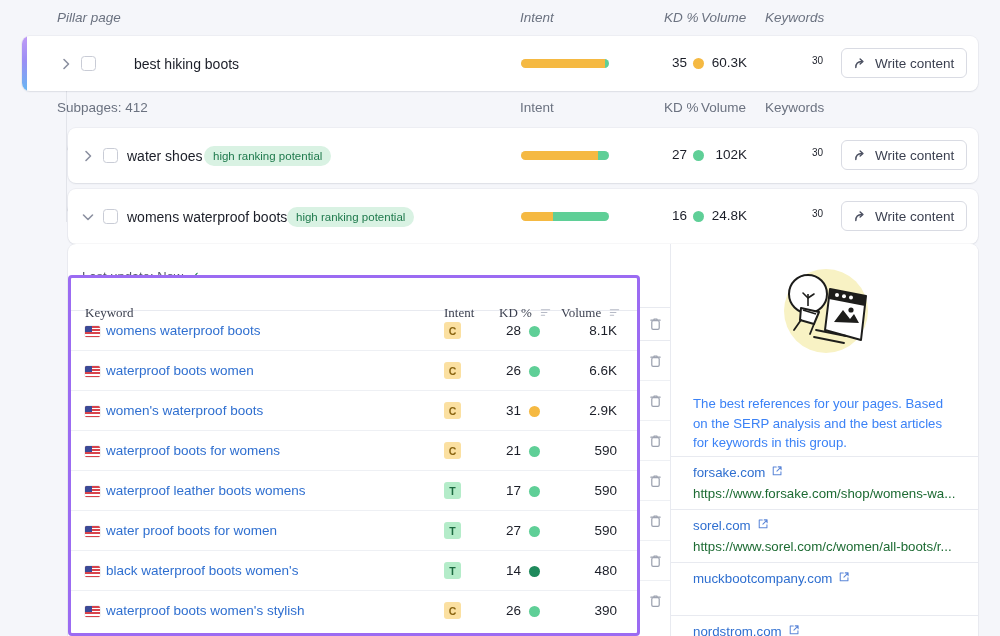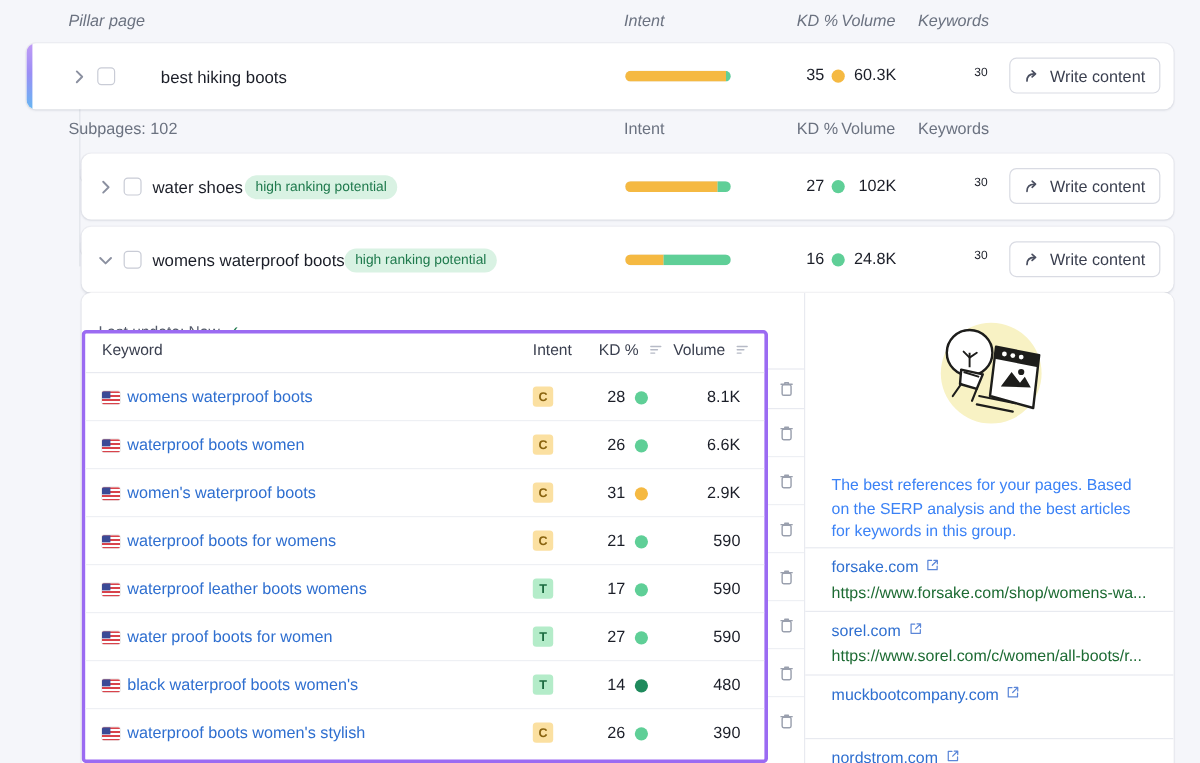--- a/index.html
+++ b/index.html
@@ -132,21 +132,21 @@
   
   .kw-wrap {
     position: absolute; left: 0px; top: 31px; width: 572px; height: 361px;
     border: 3px solid #9b6bf2; border-radius: 4px; background: #fff;
     overflow: hidden;
   }
   .kw-head {
     position: relative; height: 33px; border-bottom: 1px solid #e8eaf0;
     font-size: 13px; color: #3a3f4f;
   }
-  .kw-head .h { position: absolute; top: 6px; white-space: nowrap; }
+  .kw-head .h { position: absolute; top: 27px; white-space: nowrap; font-family: Liberation Serif, serif; }
   .h-keyword { left: 14px; }
   .h-intent  { left: 373px; }
   .h-kd      { left: 428px; }
   .h-volume  { left: 490px; }
   .sorticon { display: inline-block; vertical-align: -1px; margin-left: 5px; }
 
   .kw-row {
     position: relative; height: 40px; border-bottom: 1px solid #eef0f4;
   }
   .kw-row:last-child { border-bottom: none; }
@@ -253,21 +253,21 @@
       <div class="btn-write" style="left:819px; top:12px;">
         <svg width="15" height="15" viewBox="0 0 16 16" fill="none">
             <path d="M3 12.2c0-4 2.6-6.2 6.4-6.3" stroke="#4a4f60" stroke-width="1.5" stroke-linecap="round"></path>
             <path d="M7.6 3.2 L10.6 5.9 L7.6 8.6" stroke="#4a4f60" stroke-width="1.5" stroke-linecap="round" stroke-linejoin="round"></path>
           </svg>
         <span>Write content</span>
       </div>
     </div>
   </div>
 
-  <div class="subpages">Subpages: 102</div>
+  <div class="subpages">Subpages: 412</div>
   <div class="sub-headrow ch-intent">Intent</div>
   <div class="sub-headrow ch-kd">KD %</div>
   <div class="sub-headrow ch-vol">Volume</div>
   <div class="sub-headrow ch-kw">Keywords</div>
 
   <div class="card sub-card a">
     <div class="row-inner">
       <div class="chev" style="left:12px; top:20px;">
         <svg width="16" height="16" viewBox="0 0 16 16" fill="none">
             <path d="M6 3.5 L10.5 8 L6 12.5" stroke="#8b90a0" stroke-width="1.6" stroke-linecap="round" stroke-linejoin="round"></path>

